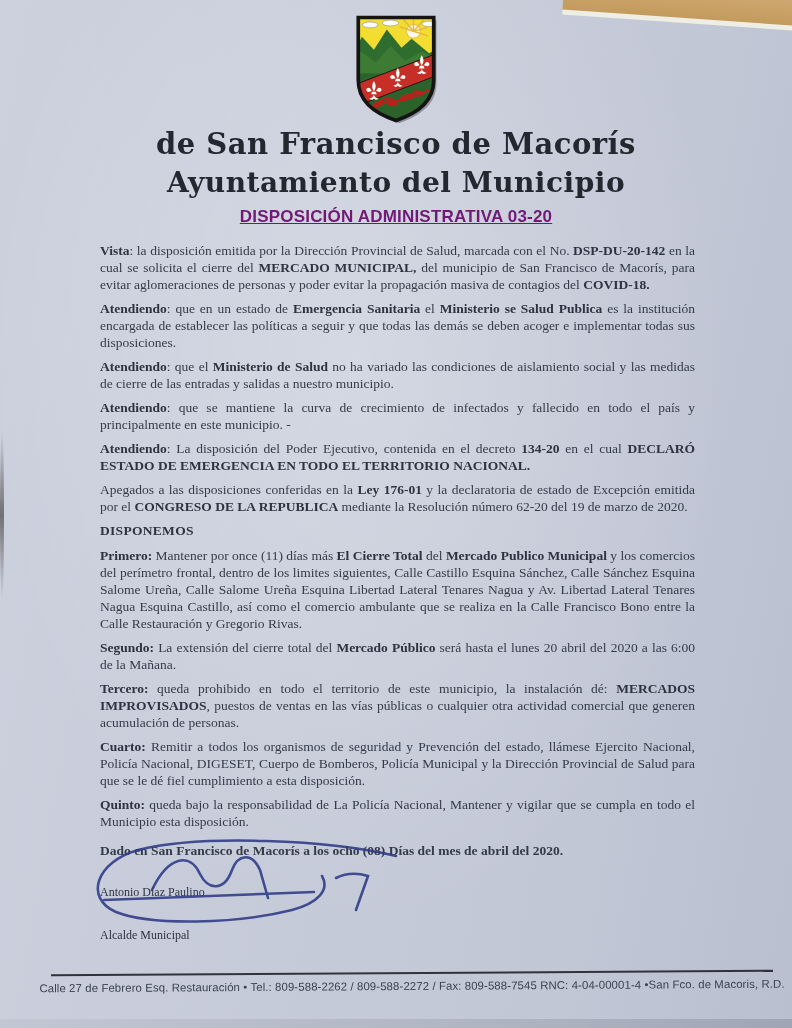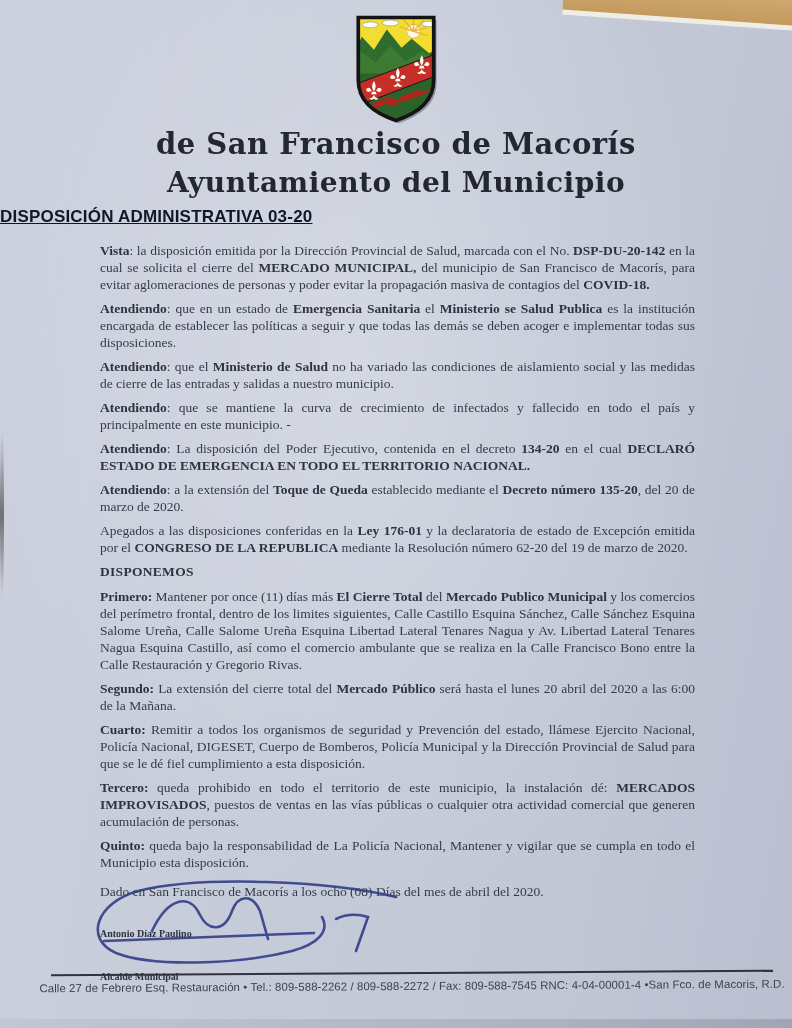--- a/index.html
+++ b/index.html
@@ -36,35 +36,35 @@
   }
   .content{position:absolute;inset:0;z-index:5;color:#333a47;}
   .crest{width:92px;height:114px;margin:12px auto 0;display:block;}
   .title{
     text-align:center;font-family:"DejaVu Serif", serif;font-weight:bold;
     color:#23272f;letter-spacing:.5px;
   }
   .title-1{font-size:28px;line-height:34px;margin-top:4px;}
   .title-2{font-size:29px;line-height:36px;}
   .subtitle{
-    font-family:"Liberation Sans", sans-serif;font-weight:bold;
-    font-size:17px;color:#0f172a;text-decoration:underline;margin-top:7px;letter-spacing:.2px;
+    text-align:center;font-family:"Liberation Sans", sans-serif;font-weight:bold;
+    font-size:17px;color:#701a75;text-decoration:underline;margin-top:7px;letter-spacing:.2px;
   }
   .doc-body{
     margin:15px 97px 0 100px;
     font-size:13.5px;line-height:17px;text-align:justify;color:#343b48;
   }
   .doc-body p.para{margin:0 0 7px 0;}
   .doc-body .heading{
     text-align:left;font-weight:bold;margin:3px 0 8px 0;letter-spacing:.3px;color:#2d3442;
   }
   .doc-body b{color:#2d3340;}
   .sig-zone{position:relative;margin-top:2px;}
-  .closing{margin:12px 0 10px 0;}
-  .sig-name,.sig-title{font-weight:bold;font-size:10px;line-height:17.5px;color:#2d3340;margin-top:25px;}
+  .closing{margin:12px 0 10px 0;font-weight:bold;}
+  .sig-name,.sig-title{font-weight:normal;font-size:12px;line-height:17.5px;color:#2d3340;margin-top:25px;}
   .sig-ink{position:absolute;left:-22px;top:-16px;pointer-events:none;}
   .footer{
     position:absolute;left:16px;bottom:0;width:100%;height:62px;z-index:6;
   }
   .footer-rule{
     position:absolute;left:35px;top:6px;width:722px;height:2px;background:#2e333c;
     transform:rotate(-0.35deg);
   }
   .footer-text{
     position:absolute;left:0;top:14px;width:100%;text-align:center;
@@ -138,27 +138,26 @@
   <div class="title title-1">Ayuntamiento del Municipio</div>
   <div class="subtitle">DISPOSICIÓN ADMINISTRATIVA 03-20</div>
 
   <div class="doc-body">
     <div>
         <p class="para"><b>Vista</b><span>: la disposición emitida por la Dirección Provincial de Salud, marcada con el No. </span><b>DSP-DU-20-142</b><span> en la cual se solicita el cierre del </span><b>MERCADO MUNICIPAL,</b><span> del municipio de San Francisco de Macorís, para evitar aglomeraciones de personas y poder evitar la propagación masiva de contagios del </span><b>COVID-18.</b></p>
         <p class="para"><b>Atendiendo</b><span>: que en un estado de </span><b>Emergencia Sanitaria</b><span> el </span><b>Ministerio se Salud Publica</b><span> es la institución encargada de establecer las políticas a seguir y que todas las demás se deben acoger e implementar todas sus disposiciones.</span></p>
         <p class="para"><b>Atendiendo</b><span>: que el </span><b>Ministerio de Salud</b><span> no ha variado las condiciones de aislamiento social y las medidas de cierre de las entradas y salidas a nuestro municipio.</span></p>
         <p class="para"><b>Atendiendo</b><span>: que se mantiene la curva de crecimiento de infectados y fallecido en todo el país y principalmente en este municipio. -</span></p>
         <p class="para"><b>Atendiendo</b><span>: La disposición del Poder Ejecutivo, contenida en el decreto </span><b>134-20</b><span> en el cual </span><b>DECLARÓ ESTADO DE EMERGENCIA EN TODO EL TERRITORIO NACIONAL.</b></p>
-        <p class="para"><b>Atendiendo</b><span>: a la extensión del </span><b>Toque de Queda</b><span> establecido mediante el </span><b>Decreto número 135-20</b><span>, del 20 de marzo de 2020.</span></p>
         <p class="para"><span>Apegados a las disposiciones conferidas en la </span><b>Ley 176-01</b><span> y la declaratoria de estado de Excepción emitida por el </span><b>CONGRESO DE LA REPUBLICA</b><span> mediante la Resolución número 62-20 del 19 de marzo de 2020.</span></p>
         <div class="heading"><b>DISPONEMOS</b></div>
         <p class="para"><b>Primero:</b><span> Mantener por once (11) días más </span><b>El Cierre Total</b><span> del </span><b>Mercado Publico Municipal</b><span> y los comercios del perímetro frontal, dentro de los limites siguientes, Calle Castillo Esquina Sánchez, Calle Sánchez Esquina Salome Ureña, Calle Salome Ureña Esquina Libertad Lateral Tenares Nagua y Av. Libertad Lateral Tenares Nagua Esquina Castillo, así como el comercio ambulante que se realiza en la Calle Francisco Bono entre la Calle Restauración y Gregorio Rivas.</span></p>
         <p class="para"><b>Segundo:</b><span> La extensión del cierre total del </span><b>Mercado Público</b><span> será hasta el lunes 20 abril del 2020 a las 6:00 de la Mañana.</span></p>
+        <p class="para"><b>Tercero:</b><span> queda prohibido en todo el territorio de este municipio, la instalación dé: </span><b>MERCADOS IMPROVISADOS</b><span>, puestos de ventas en las vías públicas o cualquier otra actividad comercial que generen acumulación de personas.</span></p>
         <p class="para"><b>Cuarto:</b><span> Remitir a todos los organismos de seguridad y Prevención del estado, llámese Ejercito Nacional, Policía Nacional, DIGESET, Cuerpo de Bomberos, Policía Municipal y la Dirección Provincial de Salud para que se le dé fiel cumplimiento a esta disposición.</span></p>
-        <p class="para"><b>Tercero:</b><span> queda prohibido en todo el territorio de este municipio, la instalación dé: </span><b>MERCADOS IMPROVISADOS</b><span>, puestos de ventas en las vías públicas o cualquier otra actividad comercial que generen acumulación de personas.</span></p>
         <p class="para"><b>Quinto:</b><span> queda bajo la responsabilidad de La Policía Nacional, Mantener y vigilar que se cumpla en todo el Municipio esta disposición.</span></p>
       </div>
 
     <div class="sig-zone">
       <svg class="sig-ink" width="350" height="104" viewBox="0 0 350 104" aria-hidden="true">
         <g stroke="#2e3a86" stroke-width="2.6" fill="none" stroke-linecap="round" opacity="0.88">
           <path d="M318,30 C252,14 124,8 60,24 C18,36 6,72 38,86 C74,100 158,98 214,84 C240,77 252,64 244,50"></path>
           <path d="M74,64 C90,30 112,26 122,48 C130,64 146,66 154,44 C160,28 174,26 182,44 L 190,72"></path>
           <path d="M26,74 L 236,66"></path>
           <path d="M258,52 C268,47 280,47 290,50 L 278,84"></path>

